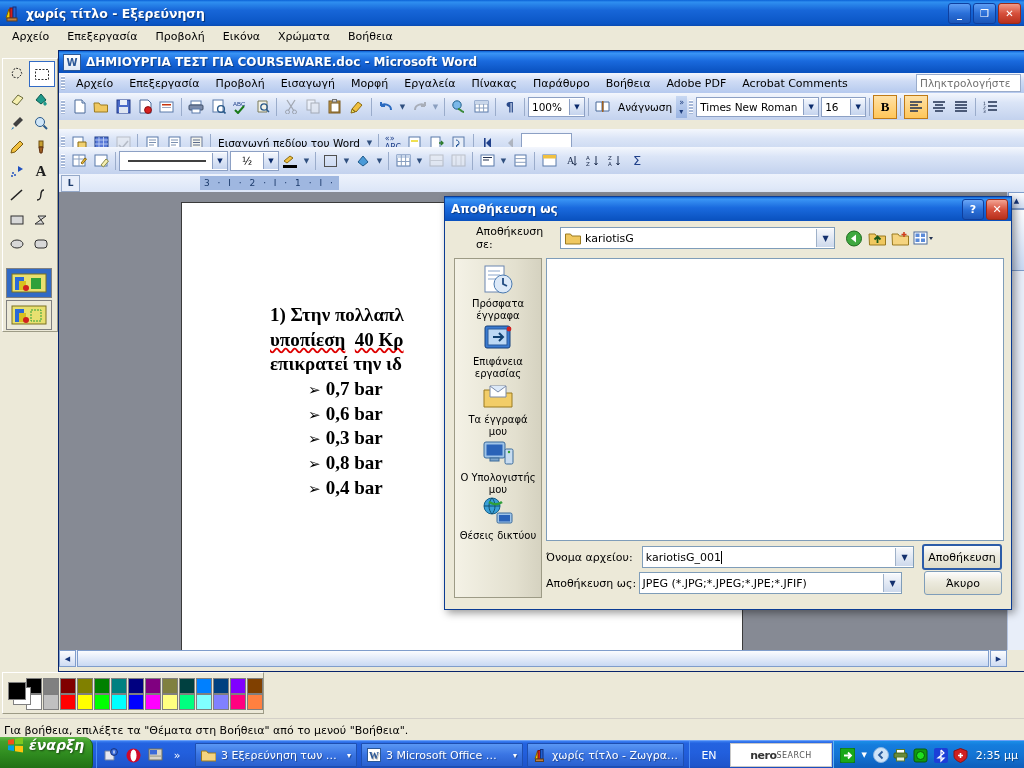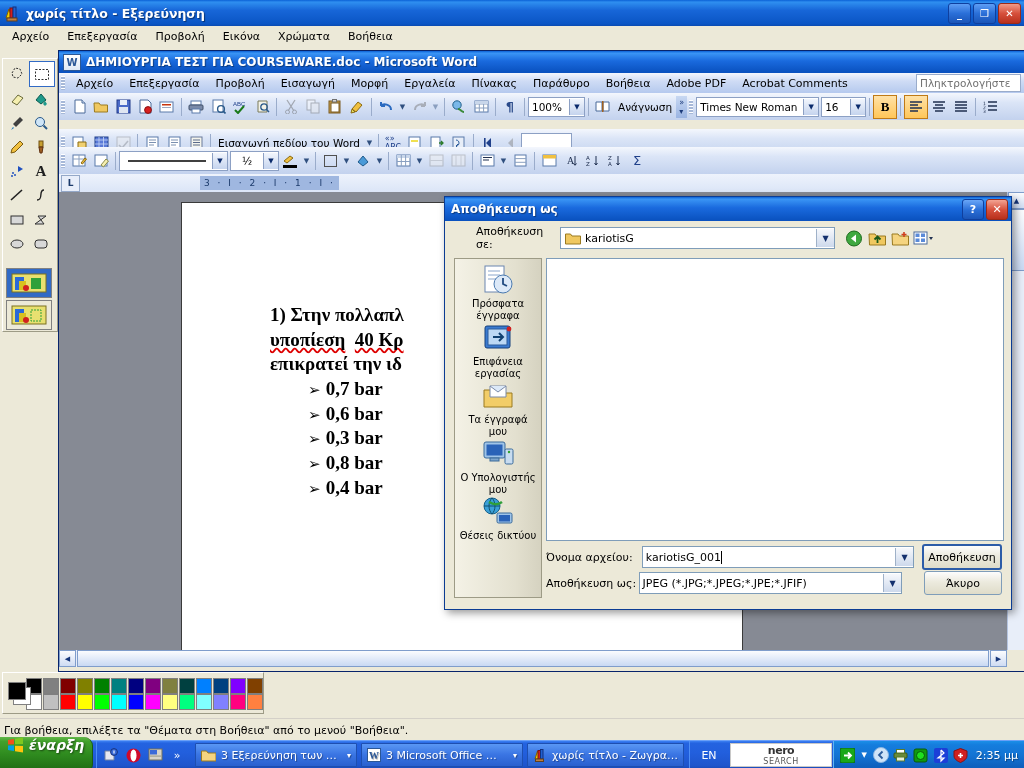--- a/index.html
+++ b/index.html
@@ -170,21 +170,21 @@
     text-shadow:1px 1px 2px rgba(0,0,0,.5);}
   #quicklaunch{display:flex;align-items:center;height:28px;padding:0 3px;margin-left:3px;
     border-left:1px solid #4d8ef5;}
   .qli{width:18px;height:18px;margin:0 2px;display:flex;align-items:center;justify-content:center;font-size:11px;}
   .tbtn-task{height:22px;margin-left:4px;border:1px solid #1e4fb0;border-radius:1px;
     background:linear-gradient(180deg,#5a97f4,#3a75e3 48%,#2a60cf);
     display:flex;align-items:center;padding:0 5px;color:#fff;font-size:11px;
     text-shadow:1px 1px 1px rgba(0,0,0,.35);white-space:nowrap;overflow:hidden;}
   #lang{width:38px;height:28px;display:flex;align-items:center;justify-content:center;color:#fff;font-size:11px;
     border-left:1px solid #4d8ef5;margin-left:5px;}
-  #nero{width:100px;height:22px;background:#fff;display:flex;flex-direction:column;align-items:center;
+  #nero{width:100px;height:22px;background:#fff;display:flex;align-items:center;
     justify-content:center;margin-left:2px;border:1px solid #c8c8c8;}
   #tray{margin-left:auto;height:28px;display:flex;align-items:center;
     background:linear-gradient(180deg,#1b8fe8 0%,#157ddd 14%,#1374d4 50%,#0f60bd 92%);
     padding:0 6px 0 4px;border-left:1px solid #5fb6f5;}
   .tray-ic{width:16px;height:16px;margin:0 2px;display:flex;align-items:center;justify-content:center;font-size:10px;}
   #clock{color:#fff;font-size:11px;margin-left:5px;text-shadow:1px 1px 1px rgba(0,0,0,.35);}
 </style>
 </head>
 <body>
 

